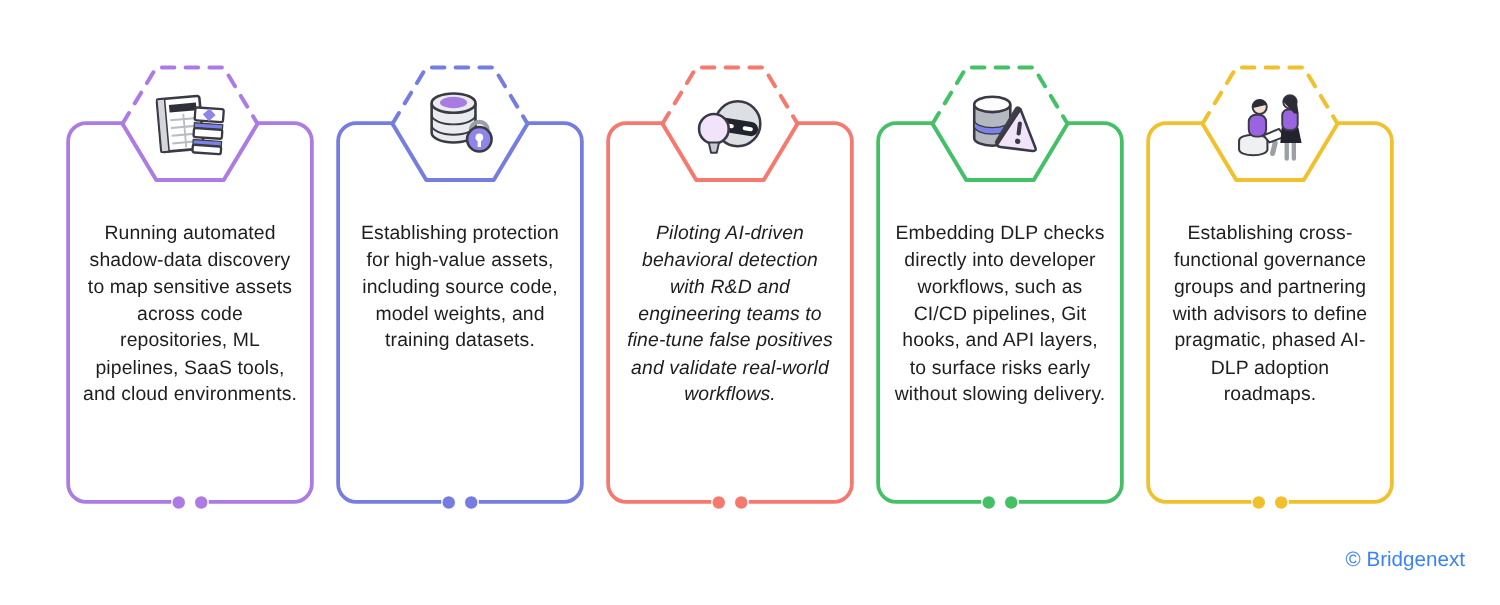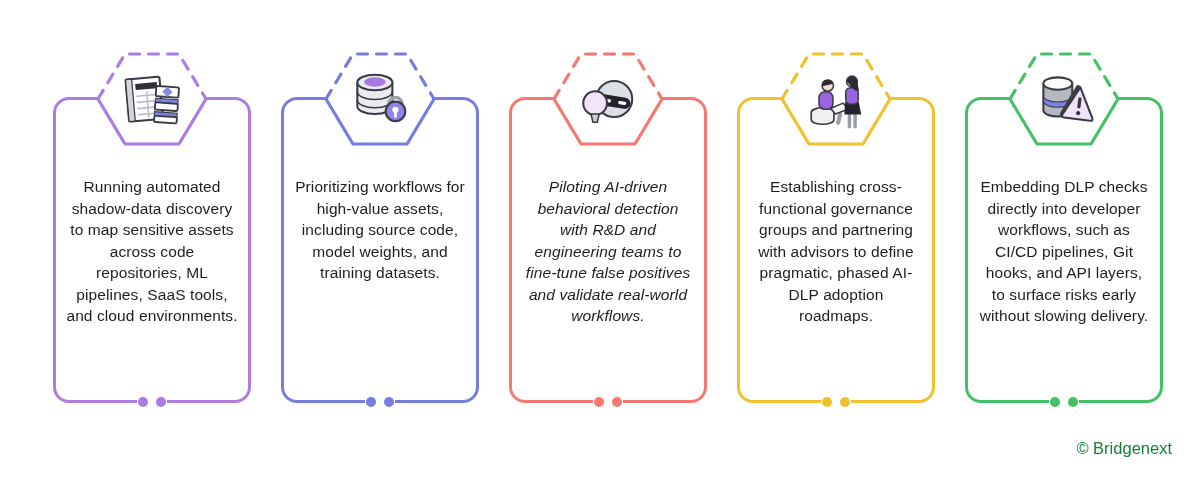--- a/index.html
+++ b/index.html
@@ -13,21 +13,21 @@
     width: 1200px;
     height: 484px;
     background: #ffffff;
     overflow: hidden;
   }
   .cards-row {
     position: absolute;
     left: 53px;
     top: 97px;
     display: flex;
-    gap: 30px;
+    gap: 18px;
   }
   .card {
     position: relative;
     width: 198px;
     height: 306px;
     box-sizing: border-box;
     border: 3px solid currentColor;
     border-radius: 16px;
     background: #ffffff;
   }
@@ -84,21 +84,21 @@
     border-radius: 50%;
     background: currentColor;
   }
   .dot-l { left: calc(50% - 14px); }
   .dot-r { left: calc(50% + 4px); }
   .copyright {
     position: absolute;
     right: 28px;
     top: 439px;
     font-size: 16.5px;
-    color: #15803d;
+    color: #3b82f6;
   }
 </style>
 </head>
 <body>
 
 <div class="stage">
   <div class="cards-row">
 
     <div class="card" style="color: rgb(172, 123, 228);">
       <svg class="hex" viewBox="0 0 114 100">
@@ -142,21 +142,21 @@
         <path d="M10,16 v23 a17,7.5 0 0 0 34,0 v-23" fill="#e9ebee" stroke="#3a3a44" stroke-width="2"></path>
         <path d="M10,25 a17,7.5 0 0 0 34,0" fill="none" stroke="#3a3a44" stroke-width="1.5"></path>
         <path d="M10,33 a17,7.5 0 0 0 34,0" fill="none" stroke="#3a3a44" stroke-width="1.5"></path>
         <ellipse cx="27" cy="16" rx="17" ry="7.5" fill="#e9ebee" stroke="#3a3a44" stroke-width="2"></ellipse>
         <ellipse cx="27" cy="15.5" rx="10.5" ry="4.5" fill="#a87be0"></ellipse>
         <path d="M40.5,37 a6.5,6.5 0 0 1 13,0" fill="none" stroke="#9aa0a6" stroke-width="3.4"></path>
         <circle cx="47" cy="44" r="9.5" fill="#8d85e8" stroke="#3a3a44" stroke-width="2"></circle>
         <circle cx="47" cy="42.5" r="3" fill="#ffffff"></circle>
         <rect x="45.7" y="44" width="2.6" height="6" fill="#ffffff"></rect>
       </svg>
-      <p class="card-text">Prioritizing workflows for high-value assets, including source code, model weights, and training datasets.</p>
+      <p class="card-text">Establishing protection for high-value assets, including source code, model weights, and training datasets.</p>
       <div class="dot-mask"></div>
       <span class="dot dot-l"></span>
       <span class="dot dot-r"></span>
     </div>
 
     <div class="card" style="color: rgb(245, 121, 111); font-style: italic;">
       <svg class="hex" viewBox="0 0 114 100">
         <polygon class="hex-fill" points="3,50 30,5 84,5 111,50 84,95 30,95"></polygon>
         <path class="hex-top" d="M3,50 L30,5 L84,5 L111,50"></path>
         <path class="hex-bottom" d="M3,50 L30,95 L84,95 L111,50"></path>
@@ -165,20 +165,43 @@
         <circle cx="38" cy="32" r="17.5" fill="#dcdfe3" stroke="#3a3a44" stroke-width="2"></circle>
         <g transform="rotate(9 38 34)">
           <rect x="22" y="29" width="32" height="11" rx="5.5" fill="#23232d"></rect>
           <rect x="27" y="33" width="8" height="3.2" rx="1.6" fill="#ffffff"></rect>
           <rect x="42" y="33" width="8" height="3.2" rx="1.6" fill="#ffffff"></rect>
         </g>
         <circle cx="19.5" cy="36" r="11.5" fill="#f1e4fa" stroke="#3a3a44" stroke-width="2"></circle>
         <path d="M15.5,46.5 h8 l-1.8,8 h-4.4 z" fill="#c6c9cf" stroke="#3a3a44" stroke-width="1.5" stroke-linejoin="round"></path>
       </svg>
       <p class="card-text">Piloting AI-driven behavioral detection with R&amp;D and engineering teams to fine-tune false positives and validate real-world workflows.</p>
+      <div class="dot-mask"></div>
+      <span class="dot dot-l"></span>
+      <span class="dot dot-r"></span>
+    </div>
+
+    <div class="card" style="color: rgb(68, 193, 103);">
+      <svg class="hex" viewBox="0 0 114 100">
+        <polygon class="hex-fill" points="3,50 30,5 84,5 111,50 84,95 30,95"></polygon>
+        <path class="hex-top" d="M3,50 L30,5 L84,5 L111,50"></path>
+        <path class="hex-bottom" d="M3,50 L30,95 L84,95 L111,50"></path>
+      </svg>
+      <svg class="icon" viewBox="0 0 64 64">
+        <path d="M12,17 v26 a14,6 0 0 0 28,0 v-26" fill="#b4b8c0" stroke="#3a3a44" stroke-width="2"></path>
+        <path d="M12,29 a14,6 0 0 0 28,0 v5 a14,6 0 0 1 -28,0 z" fill="#7b82e8" stroke="#3a3a44" stroke-width="1"></path>
+        <ellipse cx="26" cy="17" rx="14" ry="6" fill="#fcfcfd" stroke="#3a3a44" stroke-width="2"></ellipse>
+        <g transform="rotate(7 45 40)">
+          <path d="M43.5,21 L31.5,48" fill="none" stroke="#3f3f49" stroke-width="5" stroke-linecap="round"></path>
+          <path d="M45.5,20.5 L60.5,48.5 q1.6,3 -1.9,3 H33.5 q-3.5,0 -1.9,-3 Z" fill="#f1e4fa" stroke="#3a3a44" stroke-width="2" stroke-linejoin="round"></path>
+          <rect x="44.8" y="30" width="3.2" height="11" rx="1.6" fill="#3a3a44"></rect>
+          <circle cx="46.4" cy="45.5" r="2.1" fill="#3a3a44"></circle>
+        </g>
+      </svg>
+      <p class="card-text">Embedding DLP checks directly into developer workflows, such as CI/CD pipelines, Git hooks, and API layers, to surface risks early without slowing delivery.</p>
       <div class="dot-mask"></div>
       <span class="dot dot-l"></span>
       <span class="dot dot-r"></span>
     </div>
 
     <div class="card" style="color: rgb(240, 193, 44);">
       <svg class="hex" viewBox="0 0 114 100">
         <polygon class="hex-fill" points="3,50 30,5 84,5 111,50 84,95 30,95"></polygon>
         <path class="hex-top" d="M3,50 L30,5 L84,5 L111,50"></path>
         <path class="hex-bottom" d="M3,50 L30,95 L84,95 L111,50"></path>
@@ -195,39 +218,16 @@
         <rect x="41.5" y="21" width="12" height="16" rx="4.5" fill="#9a63e0" stroke="#3a3a44" stroke-width="1.5"></rect>
         <circle cx="47.5" cy="15" r="5.2" fill="#f3e0d0" stroke="#3a3a44" stroke-width="1.5"></circle>
         <path d="M42.4,15 a5.2,5.2 0 0 1 10.2,-0.8 l1.6,9.8 h-3.4 z" fill="#2c2c36"></path>
       </svg>
       <p class="card-text">Establishing cross-functional governance groups and partnering with advisors to define pragmatic, phased AI-DLP adoption roadmaps.</p>
       <div class="dot-mask"></div>
       <span class="dot dot-l"></span>
       <span class="dot dot-r"></span>
     </div>
 
-    <div class="card" style="color: rgb(68, 193, 103);">
-      <svg class="hex" viewBox="0 0 114 100">
-        <polygon class="hex-fill" points="3,50 30,5 84,5 111,50 84,95 30,95"></polygon>
-        <path class="hex-top" d="M3,50 L30,5 L84,5 L111,50"></path>
-        <path class="hex-bottom" d="M3,50 L30,95 L84,95 L111,50"></path>
-      </svg>
-      <svg class="icon" viewBox="0 0 64 64">
-        <path d="M12,17 v26 a14,6 0 0 0 28,0 v-26" fill="#b4b8c0" stroke="#3a3a44" stroke-width="2"></path>
-        <path d="M12,29 a14,6 0 0 0 28,0 v5 a14,6 0 0 1 -28,0 z" fill="#7b82e8" stroke="#3a3a44" stroke-width="1"></path>
-        <ellipse cx="26" cy="17" rx="14" ry="6" fill="#fcfcfd" stroke="#3a3a44" stroke-width="2"></ellipse>
-        <g transform="rotate(7 45 40)">
-          <path d="M43.5,21 L31.5,48" fill="none" stroke="#3f3f49" stroke-width="5" stroke-linecap="round"></path>
-          <path d="M45.5,20.5 L60.5,48.5 q1.6,3 -1.9,3 H33.5 q-3.5,0 -1.9,-3 Z" fill="#f1e4fa" stroke="#3a3a44" stroke-width="2" stroke-linejoin="round"></path>
-          <rect x="44.8" y="30" width="3.2" height="11" rx="1.6" fill="#3a3a44"></rect>
-          <circle cx="46.4" cy="45.5" r="2.1" fill="#3a3a44"></circle>
-        </g>
-      </svg>
-      <p class="card-text">Embedding DLP checks directly into developer workflows, such as CI/CD pipelines, Git hooks, and API layers, to surface risks early without slowing delivery.</p>
-      <div class="dot-mask"></div>
-      <span class="dot dot-l"></span>
-      <span class="dot dot-r"></span>
-    </div>
-
   </div>
 
   <div class="copyright">© Bridgenext</div>
 </div>
 
 </body></html>

